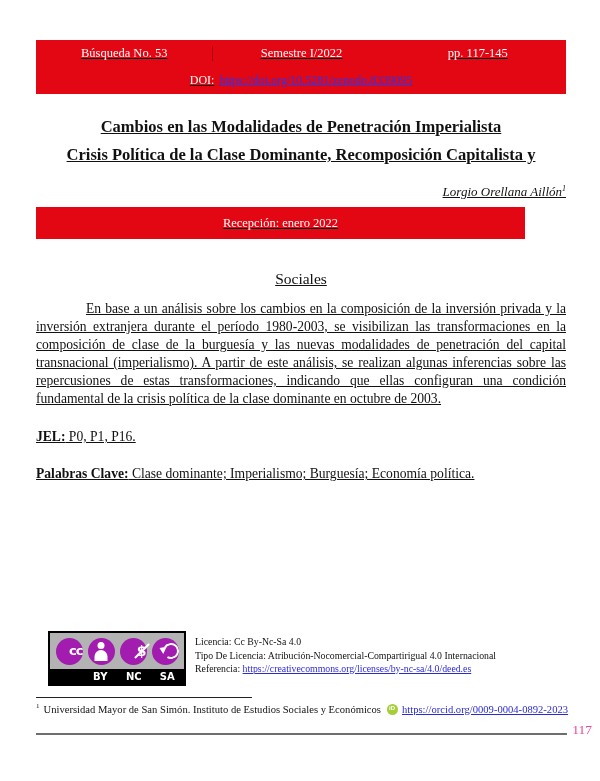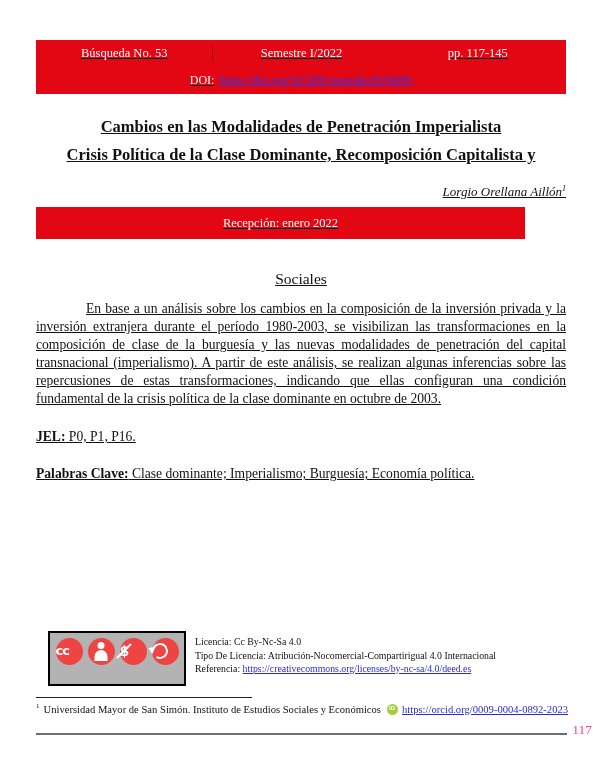--- a/index.html
+++ b/index.html
@@ -32,22 +32,22 @@
   
   .resumen-h { text-align:center; font-size:15.5px; margin-top:31px; }
   .abstract { margin-top:12px; font-size:13.6px; line-height:18px; text-align:justify; text-indent:50px; }
   .metaline { font-size:13.6px; margin-top:21px; }
   .metaline b { font-weight:bold; }
 
   
   .license { position:absolute; left:48px; top:631px; display:flex; align-items:flex-start; }
   .cc-badge { width:138px; height:55px; background:#b3b3b3; border:2px solid #000; }
   .cc-circles { height:36px; display:flex; align-items:center; justify-content:space-around; padding:0 3px; }
-  .cc-circle { width:27px; height:27px; border-radius:50%; background:#ef4444; color:#fff;
-               display:flex; align-items:center; justify-content:flex-start; position:relative; }
+  .cc-circle { width:27px; height:27px; border-radius:50%; background:#a21caf; color:#fff;
+               display:flex; align-items:center; justify-content:flex-end; position:relative; }
   .cc-cc { font-family:"DejaVu Sans","Liberation Sans",sans-serif; font-weight:bold; font-size:13px; letter-spacing:-1px; padding-bottom:2px; }
   .icon-person { position:relative; width:100%; height:100%; }
   .icon-person .head { position:absolute; left:50%; top:4px; transform:translateX(-50%); width:7px; height:7px; background:#fff; border-radius:50%; }
   .icon-person .bodyp { position:absolute; left:50%; top:12px; transform:translateX(-50%); width:13px; height:11px; background:#fff; border-radius:7px 7px 0 0; }
   .icon-nc { font-family:"DejaVu Sans","Liberation Sans",sans-serif; font-weight:bold; font-size:14px; position:relative; }
   .icon-nc .slash { position:absolute; left:50%; top:50%; width:2px; height:20px; background:#fff; transform:translate(-50%,-50%) rotate(45deg); }
   .icon-sa { width:16px; height:16px; border:2.5px solid #fff; border-left-color:transparent; border-radius:50%; position:relative; transform:rotate(-15deg); }
   .icon-sa .head { position:absolute; left:-5px; top:-2px; width:0; height:0;
                    border-top:4px solid transparent; border-bottom:4px solid transparent; border-right:6px solid #fff; transform:rotate(40deg); }
   .cc-strip { height:15px; background:#000; display:flex; color:#fff;
@@ -122,20 +122,26 @@
       </div>
       <div class="cc-circle">
         <span class="icon-nc">$<span class="slash"></span></span>
       </div>
       <div class="cc-circle">
         <div class="icon-sa">
             <div class="head"></div>
           </div>
       </div>
     </div>
+    <div class="cc-strip">
+      <span></span>
+      <span>BY</span>
+      <span>NC</span>
+      <span>SA</span>
+    </div>
   </div>
   <div class="license-text">
     <div>Licencia: Cc By-Nc-Sa 4.0</div>
     <div>Tipo De Licencia: Atribución-Nocomercial-Compartirigual 4.0 Internacional</div>
     <div><span>Referencia:</span> <a href="#">https://creativecommons.org/licenses/by-nc-sa/4.0/deed.es</a></div>
   </div>
 </div>
 
 <div class="foot-rule"></div>
 

